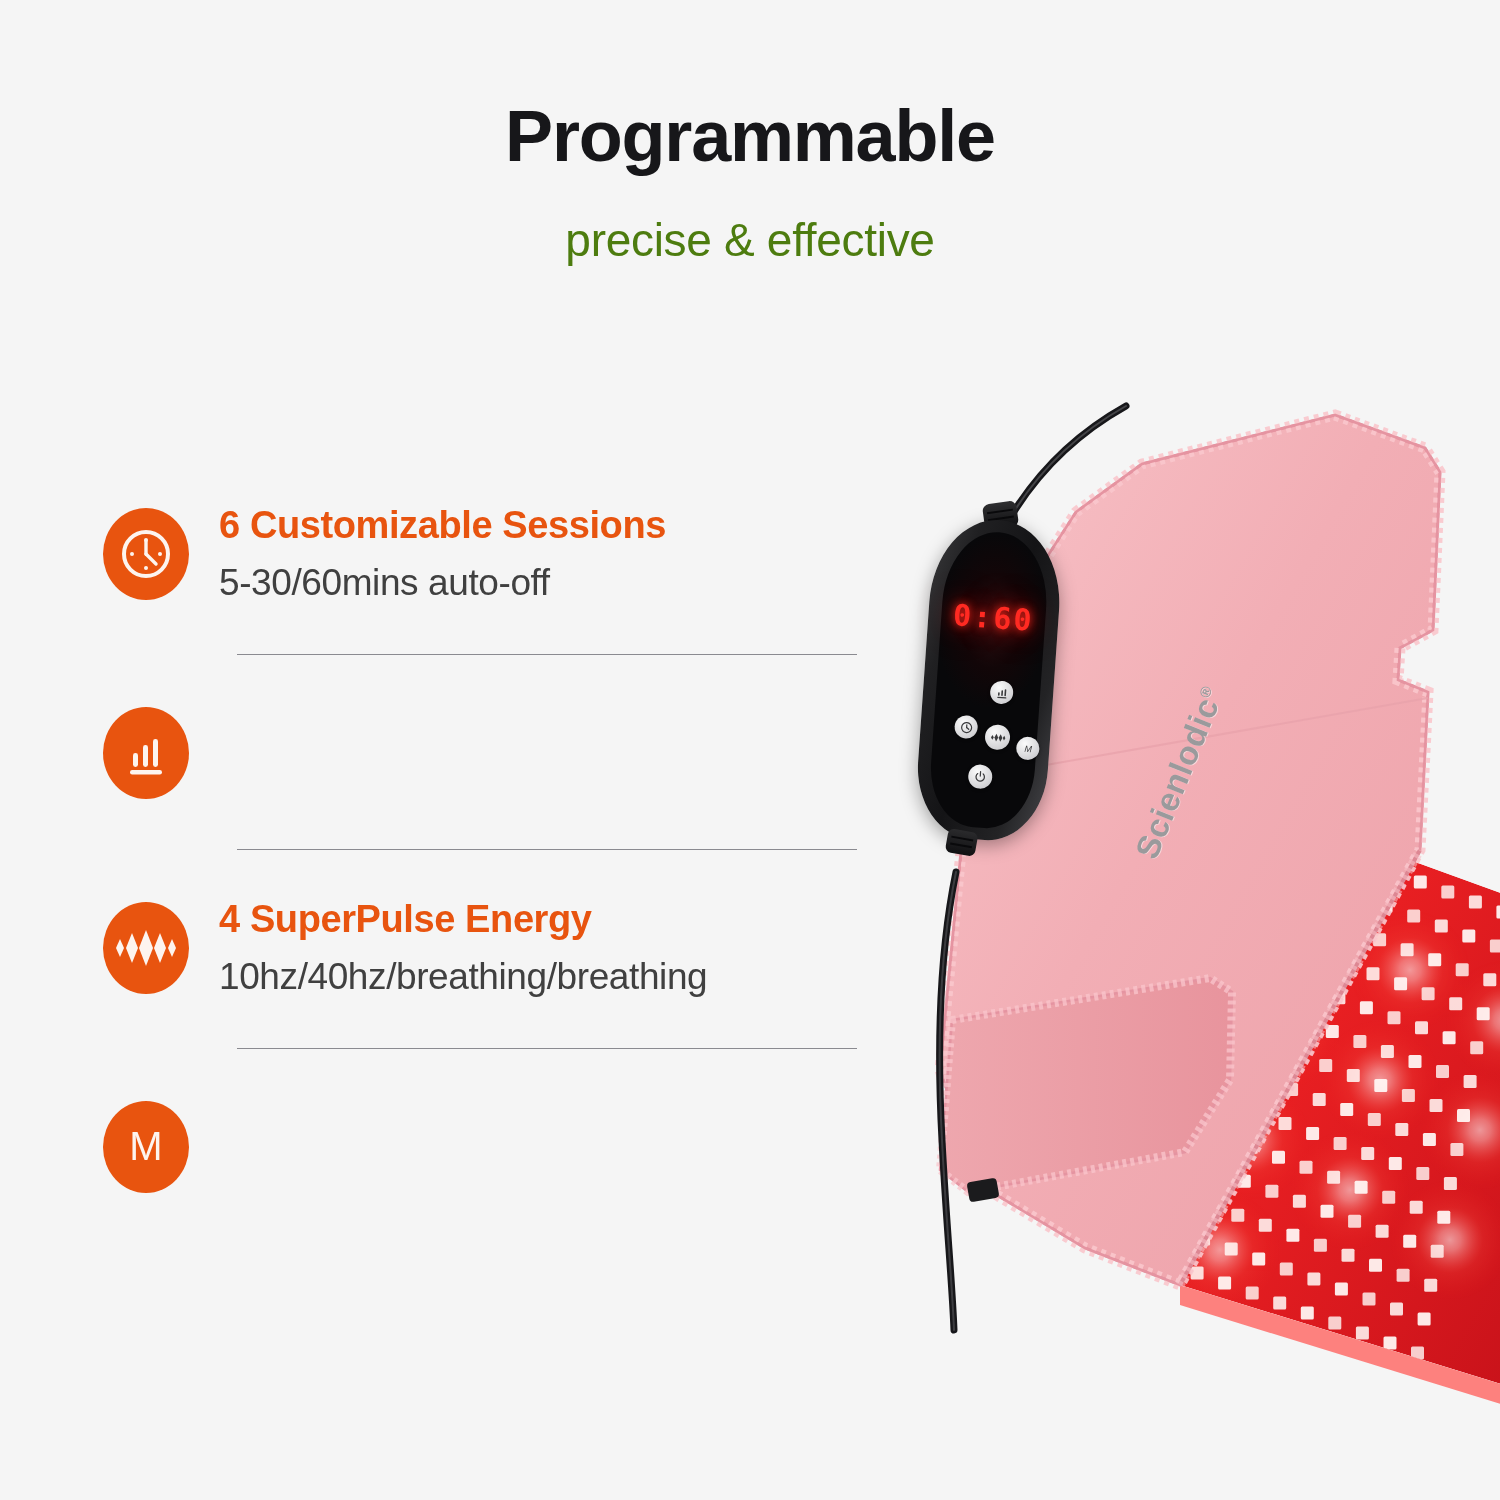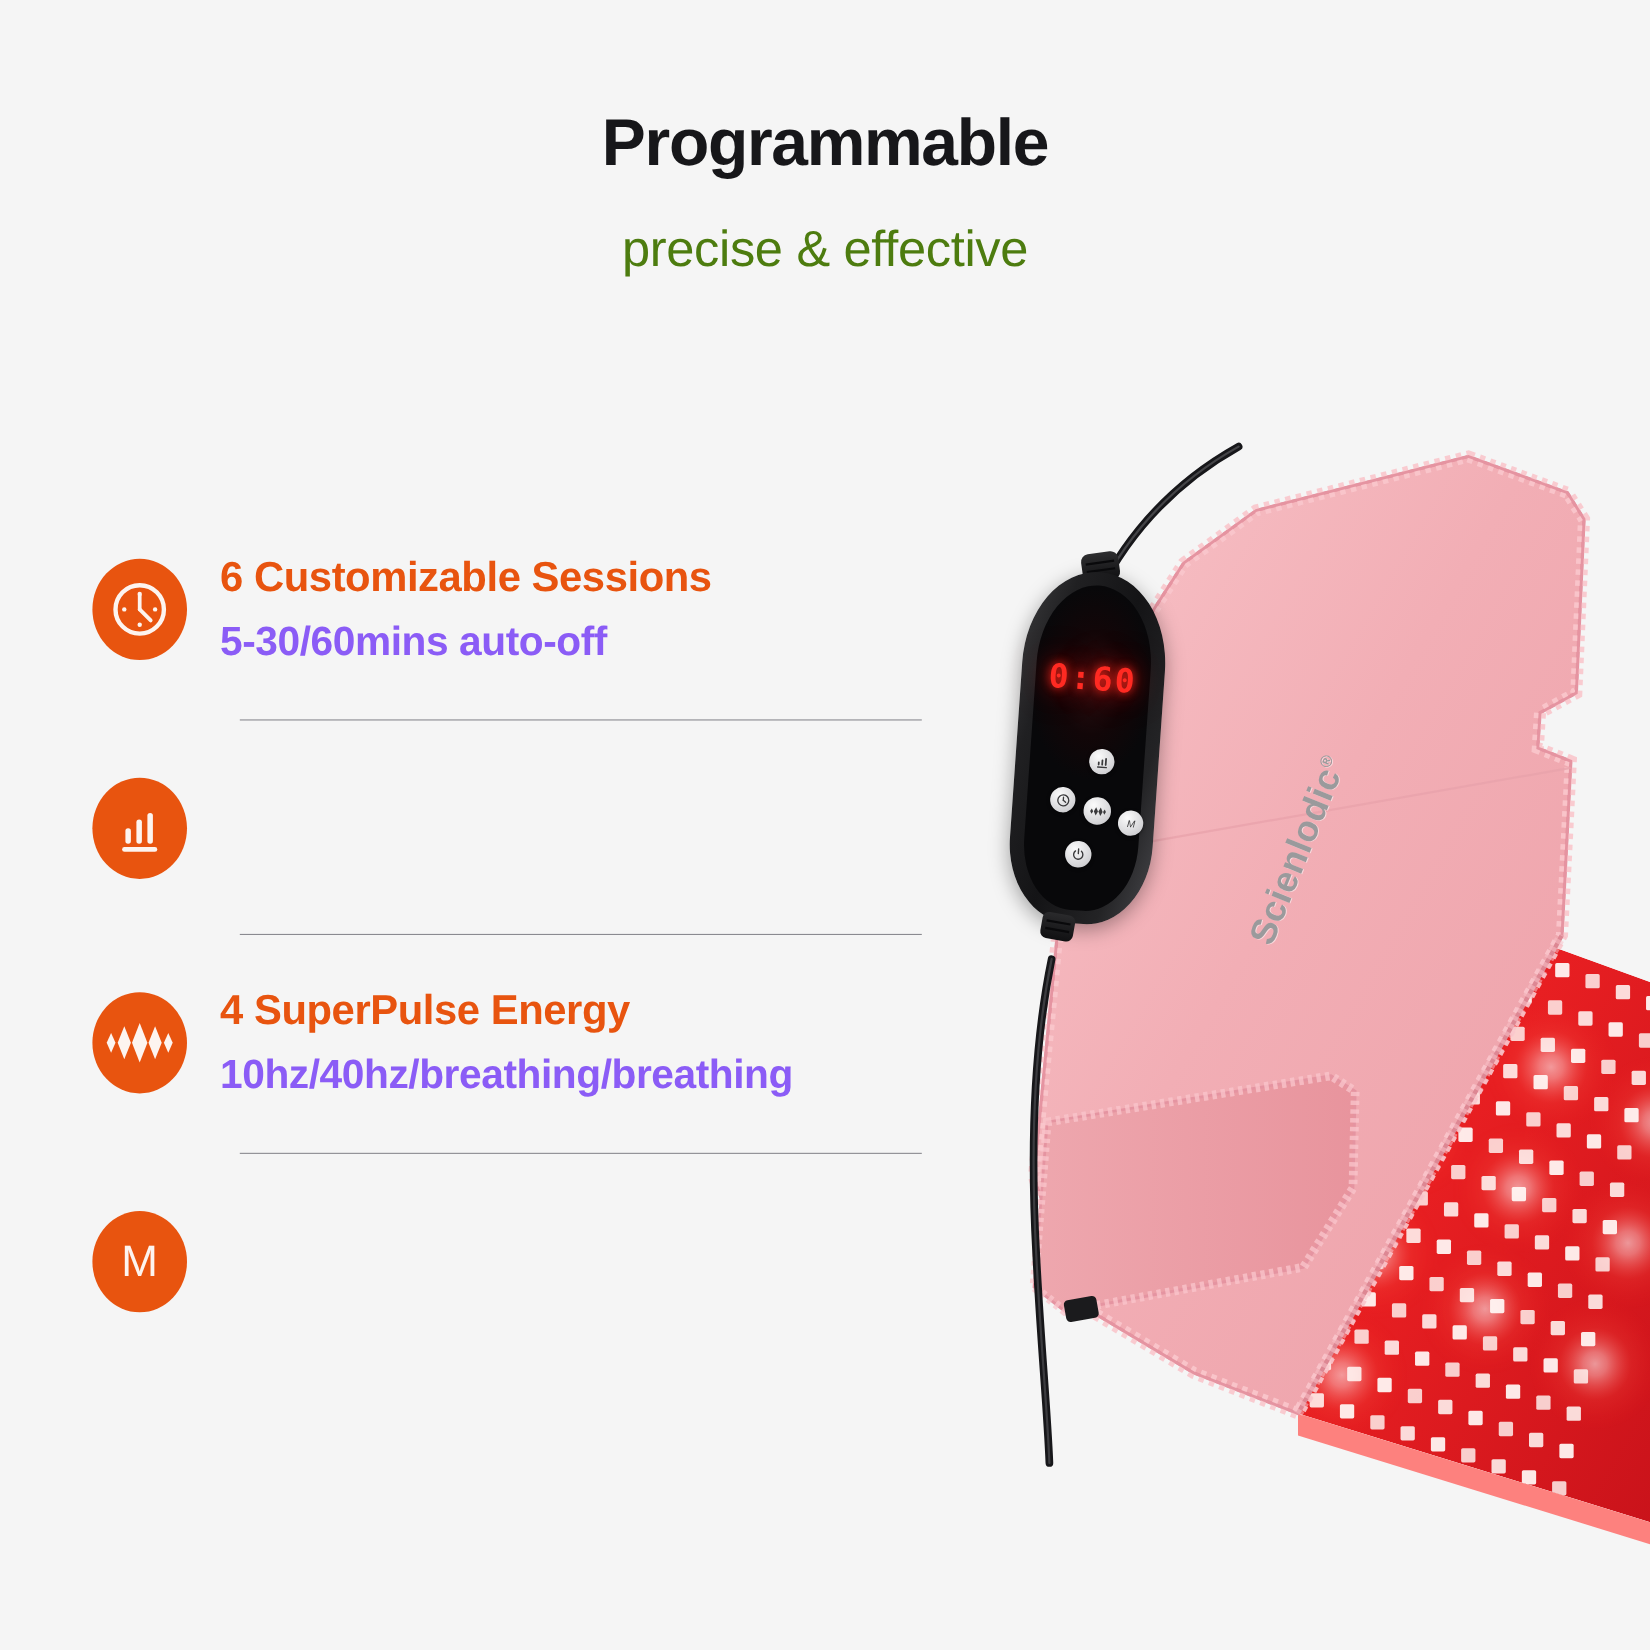--- a/index.html
+++ b/index.html
@@ -8,47 +8,47 @@
     background:#f5f5f5;
     font-family:"Liberation Sans", sans-serif;
     overflow:hidden;position:relative;
   }
   .stage{position:absolute;inset:0;}
 
   
   .header{position:absolute;top:0;left:0;width:1500px;text-align:center;}
   .title{
     margin:0;padding-top:96px;
-    font-size:60px;line-height:1.12;
+    font-size:72px;line-height:1.12;
     font-weight:700;color:#17171a;
     letter-spacing:-1.2px;
   }
   .title .ln{display:block;}
   .subtitle{
     margin:0;padding-top:36px;
     font-size:46px;font-weight:400;color:#4d7c0f;
     letter-spacing:-0.3px;
   }
 
   
-  .features{position:absolute;left:84px;top:502px;width:790px;}
+  .features{position:absolute;left:103px;top:502px;width:790px;}
   .feature{position:relative;display:flex;align-items:flex-start;gap:30px;}
   .f-icon{
     flex:0 0 auto;width:86px;height:92px;border-radius:50%;
     background:#e8540f;display:flex;align-items:center;justify-content:center;
     margin-top:6px;
   }
   .f-text{padding-top:2px;}
   .f-title{
     margin:0;font-size:38px;font-weight:700;color:#e8540f;
     letter-spacing:-0.4px;line-height:1.15;white-space:nowrap;
   }
   .f-sub{
-    margin:0;padding-top:14px;font-size:37px;font-weight:700;
-    color:#8b5cf6;letter-spacing:-0.4px;line-height:1.15;white-space:nowrap;
+    margin:0;padding-top:14px;font-size:37px;font-weight:400;
+    color:#404040;letter-spacing:-0.4px;line-height:1.15;white-space:nowrap;
   }
   .divider{height:1px;background:#8a8a90;margin:46px 0 46px 134px;width:620px;}
 
   
   .feature + .divider{margin-top:50px;}
 
   
   .product{position:absolute;left:880px;top:380px;width:640px;height:1120px;}
 
   

